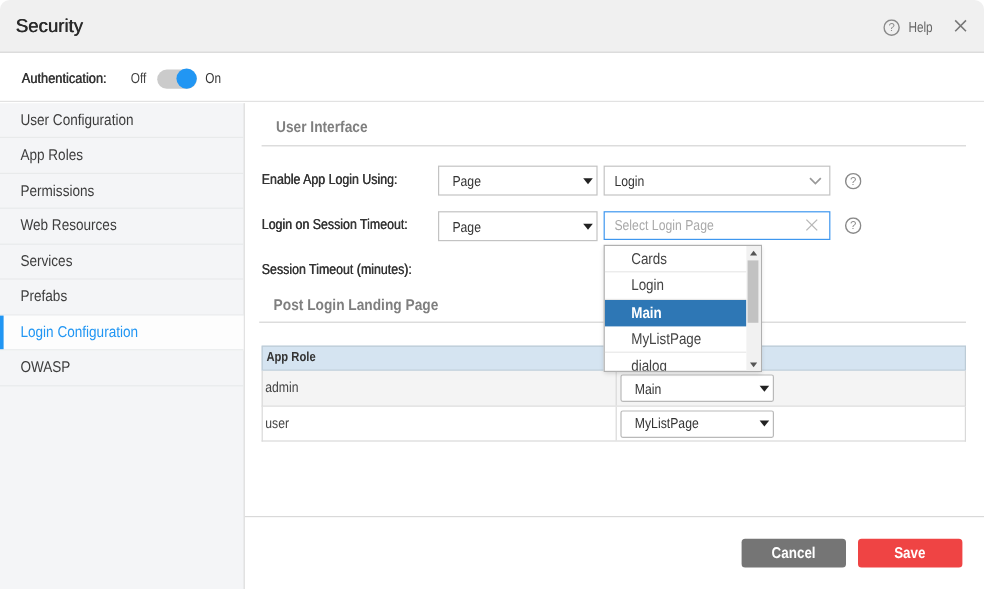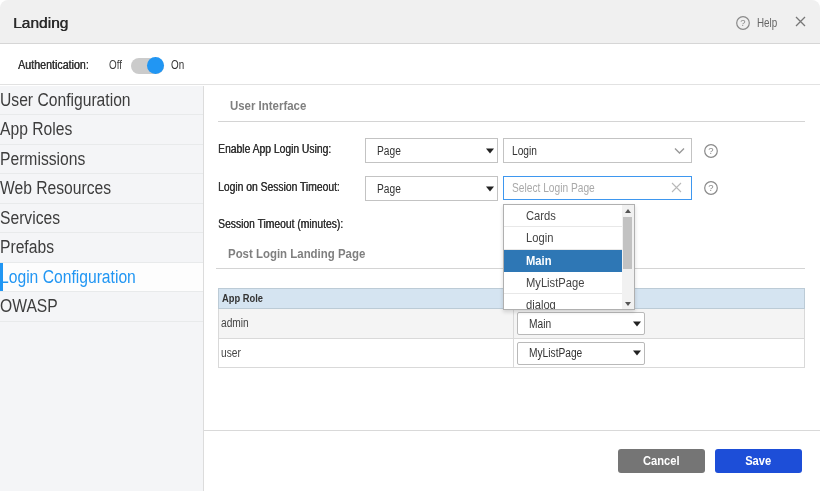--- a/index.html
+++ b/index.html
@@ -9,21 +9,21 @@
   .hdr { position:absolute; left:0; top:0; width:820px; height:44px; background:#f0f0f0; border-bottom:1px solid #d6d6d6; }
   .title { position:absolute; left:13px; top:14px; font-size:15.5px; color:#2b2b2b; text-shadow:0.5px 0 0 #2b2b2b; }
   .helptxt { position:absolute; left:757px; top:16px; font-size:12px; color:#666; }
   .authlbl { position:absolute; left:18px; top:58px; font-size:12px; color:#333; text-shadow:0.4px 0 0 #333; }
   .offlbl { position:absolute; left:109px; top:58px; font-size:12px; color:#404040; }
   .onlbl { position:absolute; left:171px; top:58px; font-size:12px; color:#333; }
   .togglepill { position:absolute; left:131px; top:57.5px; width:32.5px; height:16px; background:#cbcbcb; border-radius:8px; }
   .toggleknob { position:absolute; left:146.5px; top:56.8px; width:17px; height:17px; background:#2196f3; border-radius:50%; }
   .authrow { position:absolute; left:0; top:45px; width:820px; height:40px; background:#fff; border-bottom:1px solid #e2e2e2; }
   .sidebar { position:absolute; left:0; top:85.5px; width:204px; height:405.5px; background:#f4f5f7; border-right:1px solid #dcdcdc; }
-  .sitem { position:relative; width:100%; height:29.5px; border-bottom:1px solid #e8eaeb; font-size:18px; color:#3d3d3d; line-height:28px; padding-left:0;text-decoration:underline; }
+  .sitem { position:relative; width:100%; height:29.5px; border-bottom:1px solid #e8eaeb; font-size:13px; color:#3d3d3d; line-height:28px; padding-left:17px;text-decoration:underline; }
   .sitem.sel { background:#fdfdfd; color:#2196f3; }
   .sitem.sel::before { content:""; position:absolute; left:0; top:0; width:3px; height:100%; background:#2196f3; }
   .sitem .tx { transform:scaleX(0.87); }
   .sech { position:absolute; font-size:13px; font-weight:bold; color:#7f7f7f;padding-left:12px; }
   .sech .tx { transform:scaleX(0.88); }
   .hr { position:absolute; height:1px; background:#d4d4d4; }
   .flabel { position:absolute; left:218px; font-size:12px; color:#333; text-shadow:0.4px 0 0 #333; }
   .flabel .tx { transform:scaleX(0.86); }
   .ctrl { position:absolute; background:#fff; border:1px solid #c3c3c3; font-size:12px; color:#333; }
   .ctrl .txt, .rsel .txt { position:absolute; left:10.5px; top:50%; transform:translateY(-50%) scaleX(0.85); transform-origin:0 50%; white-space:nowrap; }
@@ -43,27 +43,27 @@
   .tbl { position:absolute; left:218px; top:288px; width:587px; }
   .thead { position:absolute; left:0; top:0; width:587px; height:21px; background:#d5e4f1; border:1px solid #bccbd6; font-size:11px; font-weight:bold; color:#333; line-height:19px; padding-left:3px; }
   .trow { position:absolute; left:0; width:587px; height:29.5px; border:1px solid #d9d9d9; border-top:none; font-size:12px; color:#444; }
   .trow .rlbl { position:absolute; left:2px; top:50%; transform:translateY(-50%) scaleX(0.85); transform-origin:0 50%; }
   .vdiv { position:absolute; left:293.5px; top:0; width:1px; height:100%; background:#d9d9d9; }
   .rsel { position:absolute; left:298px; top:3px; width:128px; height:23px; background:#fff; border:1px solid #b9b9b9; border-radius:2px; font-size:12px; color:#333; }
   .ftr-hr { position:absolute; left:204px; top:430px; width:616px; height:1px; background:#d9d9d9; }
   .btn { position:absolute; top:449px; width:87px; height:24px; border-radius:3px; color:#fff; font-size:13px; font-weight:bold; text-align:center; line-height:24px; }
   .btn .tx { transform:scaleX(0.86); transform-origin:50% 50%; }
   .btn.cancel { left:618px; background:#757575; }
-  .btn.save { left:715px; background:#1d4ed8; }
+  .btn.save { left:715px; background:#ef4444; }
 </style>
 </head>
 <body>
 <div class="dialog">
   <div class="hdr"></div>
-  <div class="title">Landing</div>
+  <div class="title">Security</div>
   <svg class="qicon" width="14" height="14" viewBox="0 0 14 14" style="left:736px; top:16px;">
       <circle cx="7" cy="7" r="6.3" fill="none" stroke="#8a8a8a" stroke-width="1.2"></circle>
       <text x="7" y="10.2" font-size="9.5" fill="#8a8a8a" text-anchor="middle" font-family="Liberation Sans">?</text>
     </svg>
   <div class="helptxt"><span class="tx" style="transform:scaleX(0.82);">Help</span></div>
   <svg class="qicon" width="13" height="13" viewBox="0 0 13 13" style="left:794px; top:15px;">
       <path d="M2 2 L11 11 M11 2 L2 11" stroke="#777" stroke-width="1.3"></path>
     </svg>
 
   <div class="authrow"></div>

